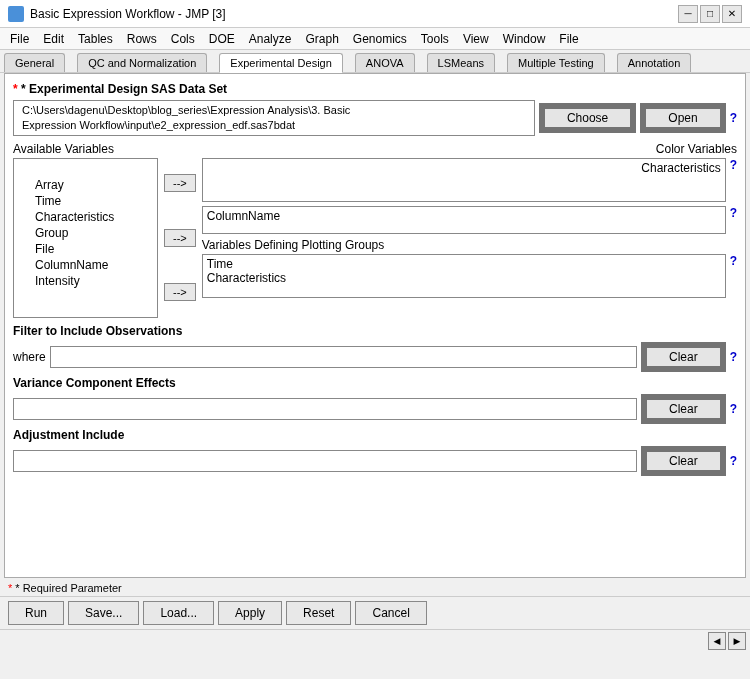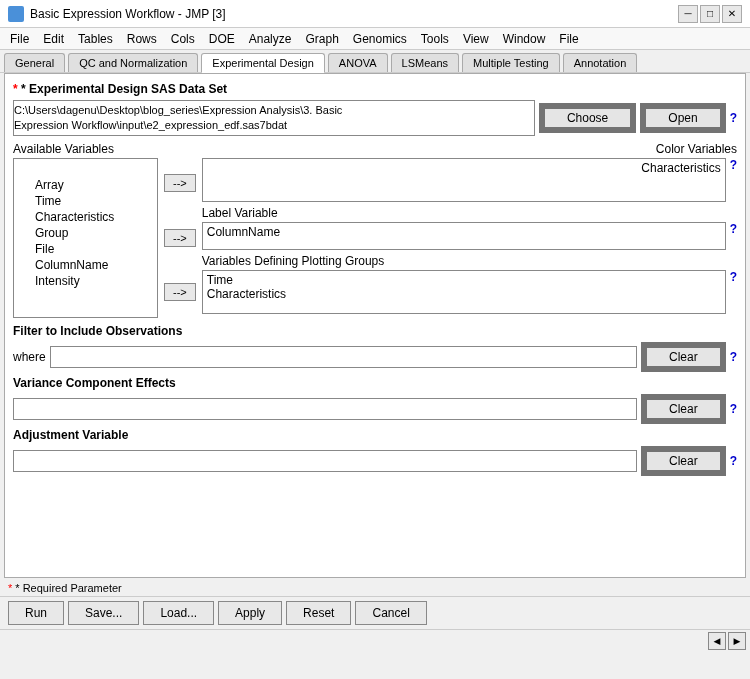--- a/index.html
+++ b/index.html
@@ -60,21 +60,21 @@
       padding: 1px 6px;
       cursor: pointer;
       font-size: 12px;
       white-space: nowrap;
     }
     .tab-bar {
       background: #f0f0f0;
       border-bottom: 1px solid #ccc;
       display: flex;
       padding: 3px 4px 0 4px;
-      gap: 3px;
+      gap: 12px;
     }
     .tab {
       padding: 3px 10px;
       border: 1px solid #aaa;
       border-bottom: none;
       cursor: pointer;
       font-size: 11px;
       background: #e0e0e0;
       border-radius: 3px 3px 0 0;
     }
@@ -91,21 +91,21 @@
     }
     .file-path-row {
       display: flex;
       align-items: center;
       gap: 4px;
       margin-bottom: 6px;
     }
     .file-path-box {
       flex: 1;
       border: 1px solid #888;
-      padding: 2px 0;
+      padding: 2px 8px;
       font-size: 11px;
       background: #fff;
       min-height: 34px;
       line-height: 1.4;
     }
     .btn {
       padding: 2px 22px;
       border: 6px solid #737373;
       background: #e5e5e5;
       cursor: pointer;
@@ -349,21 +349,20 @@
               <div class="right-panel-box-wide" style="min-height:44px; width:200px;">
                 <div>Characteristics</div>
               </div>
               <span class="help-link">?</span>
             </div>
           </div>
         </div>
       </div>
 
       <div>
-        <div class="right-panel-label">Label Variable</div>
         <div style="display:flex; align-items:flex-start; gap:4px;">
           <div class="right-panel-box-wide" style="min-height:28px; width:200px;">
             <div>ColumnName</div>
           </div>
           <span class="help-link">?</span>
         </div>
       </div>
 
       <div>
         <div class="right-panel-label">Variables Defining Plotting Groups</div>
@@ -391,21 +390,21 @@
   <div class="section-with-input">
     <div class="section-title">Variance Component Effects</div>
     <div class="section-input-row">
       <input class="wide-input" type="text" value="" style="">
       <button class="btn">Clear</button>
       <span class="help-link">?</span>
     </div>
   </div>
 
   <div class="section-with-input">
-    <div class="section-title">Adjustment Variable</div>
+    <div class="section-title">Adjustment Include</div>
     <div class="section-input-row">
       <input class="wide-input" type="text" value="" style="">
       <button class="btn">Clear</button>
       <span class="help-link">?</span>
     </div>
   </div>
 
 </div>
 
 <div class="bottom-status">

